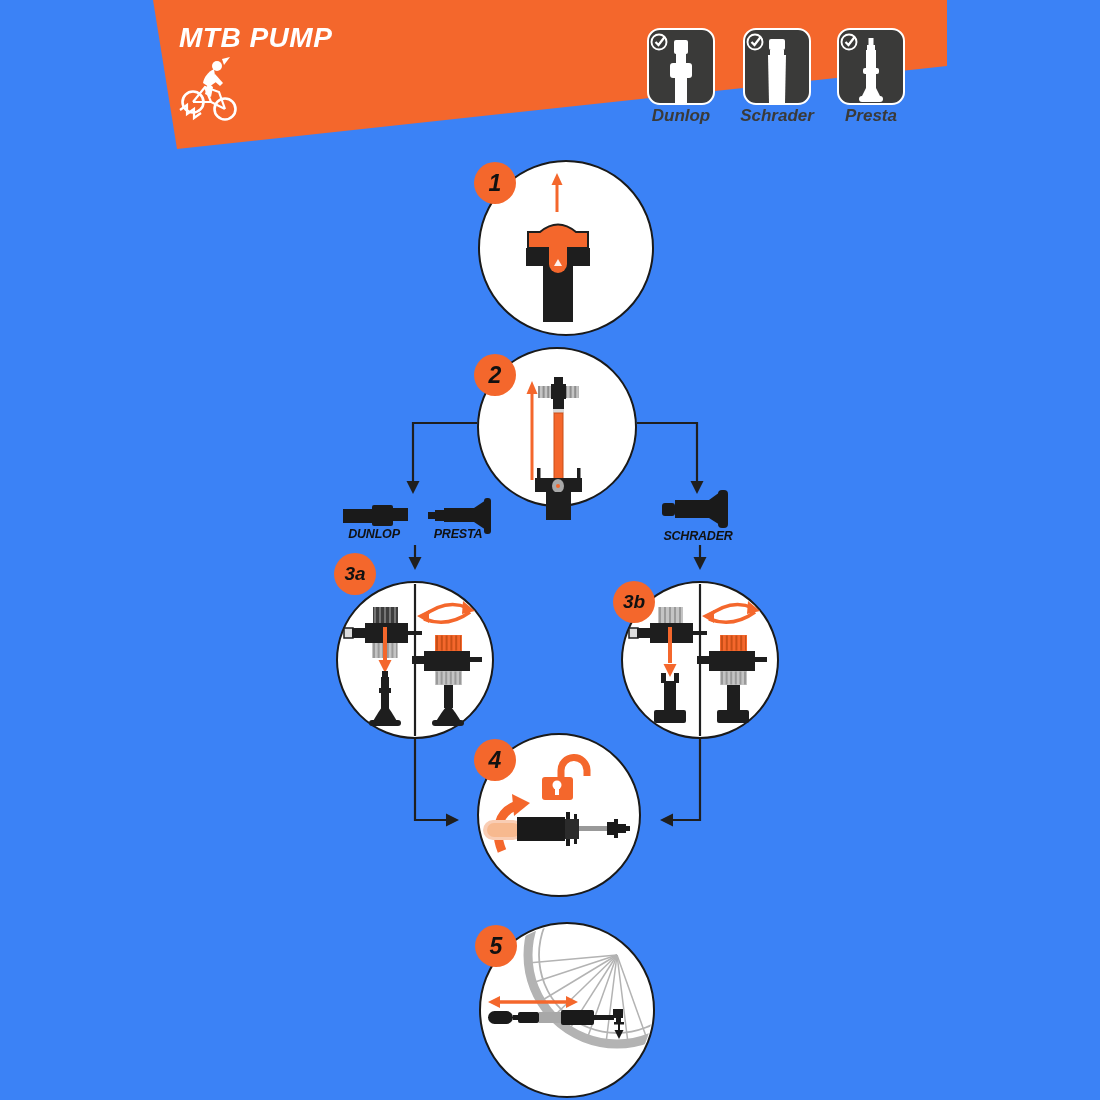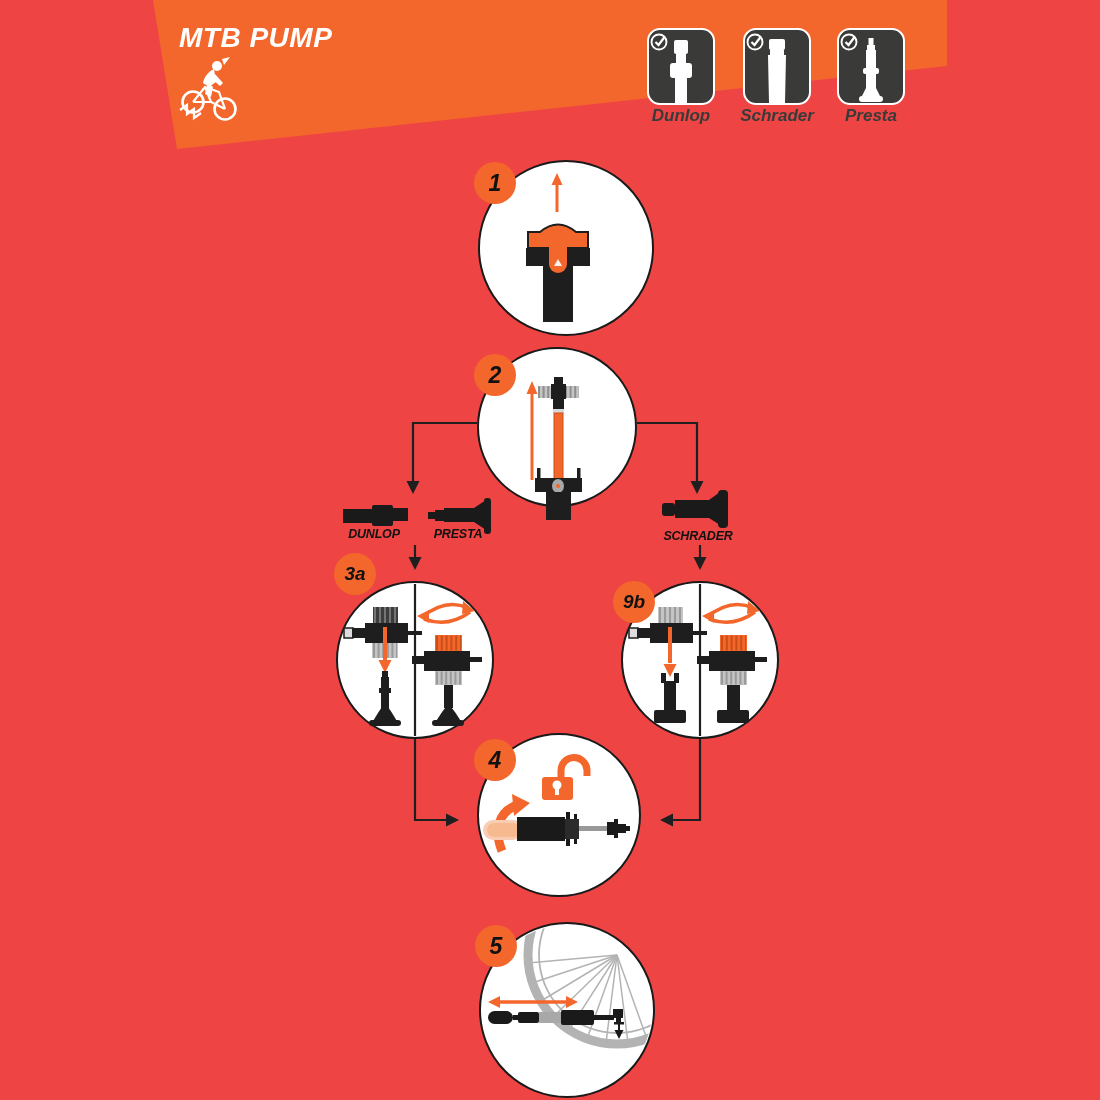--- a/index.html
+++ b/index.html
@@ -1,16 +1,16 @@
 <!DOCTYPE html>
 <html><head>
 <meta charset="utf-8">
 <style>
   html,body{margin:0;padding:0;background:#fff;}
-  .canvas{position:relative;width:1100px;height:1100px;background:#ef4444;overflow:hidden;
+  .canvas{position:relative;width:1100px;height:1100px;background:#3b82f6;overflow:hidden;
           font-family:"Liberation Sans",sans-serif;}
   
   .banner{position:absolute;left:0;top:0;width:1100px;height:150px;background:#F4672C;
           clip-path:polygon(153px 0px,947px 0px,947px 66px,177px 149px);}
   .title{position:absolute;left:179px;top:22px;color:#ffffff;
          font:italic 700 28px "Liberation Sans",sans-serif;letter-spacing:.5px;}
   .biker{position:absolute;left:178px;top:56px;}
   .vcard{position:absolute;top:28px;width:68px;height:77px;box-sizing:border-box;
          background:#3A3A39;border:2px solid #ffffff;border-radius:13px;}
   .vcard svg{position:absolute;left:0;top:0;}
@@ -322,17 +322,17 @@
       <rect x="137" y="96" width="5" height="4"></rect>
       <rect x="135" y="100" width="10" height="2.5"></rect>
     </g>
     <line x1="140" y1="102" x2="140" y2="109" stroke="#1a1a1a" stroke-width="2"></line>
     <polygon points="140,117 135.5,108 144.5,108" fill="#1a1a1a"></polygon>
   </svg>
 
   <div class="badge" style="left:474px;top:162px;">1</div>
   <div class="badge" style="left:474px;top:354px;">2</div>
   <div class="badge small" style="left:334px;top:553px;">3a</div>
-  <div class="badge small" style="left:613px;top:581px;">9b</div>
+  <div class="badge small" style="left:613px;top:581px;">3b</div>
   <div class="badge" style="left:474px;top:739px;">4</div>
   <div class="badge" style="left:475px;top:925px;">5</div>
 
 </div>
 
 </body></html>

